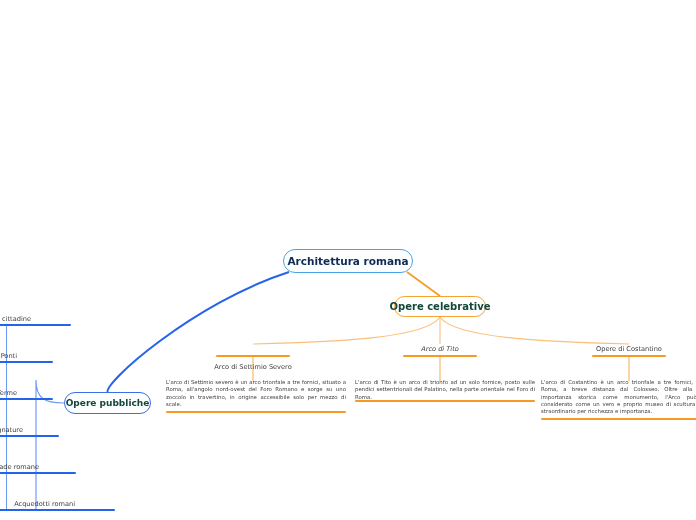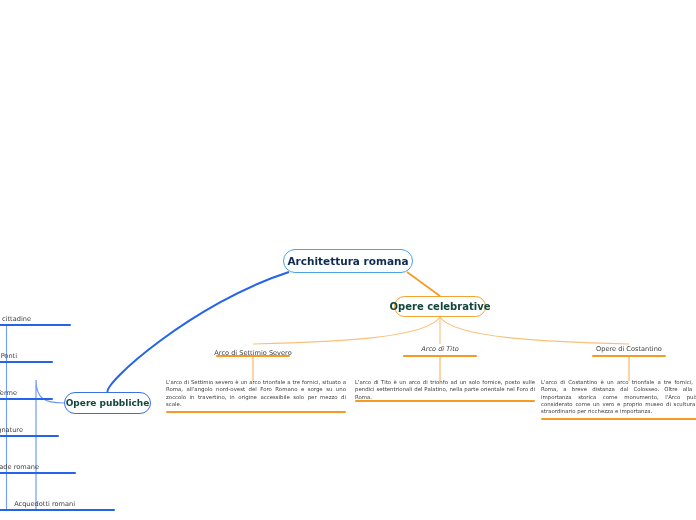--- a/index.html
+++ b/index.html
@@ -59,21 +59,21 @@
     <div class="leaf-label" style="right: 679px; top: 352px;">Ponti</div>
     <div class="leaf-rule" style="left: -40px; top: 361px; width: 93px; background: rgb(37, 99, 235);"></div>
     <div class="leaf-label" style="right: 679px; top: 389px;">Terme</div>
     <div class="leaf-rule" style="left: -40px; top: 398px; width: 93px; background: rgb(37, 99, 235);"></div>
     <div class="leaf-label" style="right: 673px; top: 426px;">Fognature</div>
     <div class="leaf-rule" style="left: -40px; top: 435px; width: 99px; background: rgb(37, 99, 235);"></div>
     <div class="leaf-label" style="right: 657px; top: 463px;">Strade romane</div>
     <div class="leaf-rule" style="left: -40px; top: 472px; width: 116px; background: rgb(37, 99, 235);"></div>
     <div class="leaf-label" style="right: 621px; top: 500px;">Acquedotti romani</div>
     <div class="leaf-rule" style="left: -40px; top: 509px; width: 155px; background: rgb(37, 99, 235);"></div>
-    <div class="leaf-label" style="left: 253px; top: 349px; transform: translateX(-50%);">Arco di Settimio Severo</div>
+    <div class="leaf-label" style="left: 253px; top: 363px; transform: translateX(-50%);">Arco di Settimio Severo</div>
     <div class="leaf-rule" style="left: 216px; top: 355px; width: 74px; background: rgb(245, 154, 34);"></div>
     <div class="desc" style="left: 166px; top: 379px; width: 180px;">L'arco di Settimio severo è un arco trionfale a tre fornici, situato a Roma, all'angolo nord-ovest del Foro Romano e sorge su uno zoccolo in travertino, in origine accessibile solo per mezzo di scale.</div>
     <div class="leaf-rule" style="left: 166px; top: 411px; width: 180px; background: rgb(245, 154, 34);"></div>
     <div class="leaf-label" style="left: 440px; top: 345px; transform: translateX(-50%); font-style: italic;">Arco di Tito</div>
     <div class="leaf-rule" style="left: 403px; top: 355px; width: 74px; background: rgb(245, 154, 34);"></div>
     <div class="desc" style="left: 355px; top: 379px; width: 180px;">L'arco di Tito è un arco di trionfo ad un solo fornice, posto sulle pendici settentrionali del Palatino, nella parte orientale nel Foro di Roma.</div>
     <div class="leaf-rule" style="left: 355px; top: 400px; width: 180px; background: rgb(245, 154, 34);"></div>
     <div class="leaf-label" style="left: 629px; top: 345px; transform: translateX(-50%);">Opere di Costantino</div>
     <div class="leaf-rule" style="left: 592px; top: 355px; width: 74px; background: rgb(245, 154, 34);"></div>
     <div class="desc" style="left: 541px; top: 379px; width: 180px;">L'arco di Costantino è un arco trionfale a tre fornici, situato a Roma, a breve distanza dal Colosseo. Oltre alla notevole importanza storica come monumento, l'Arco può essere considerato come un vero e proprio museo di scultura ufficiale, straordinario per ricchezza e importanza.</div>

